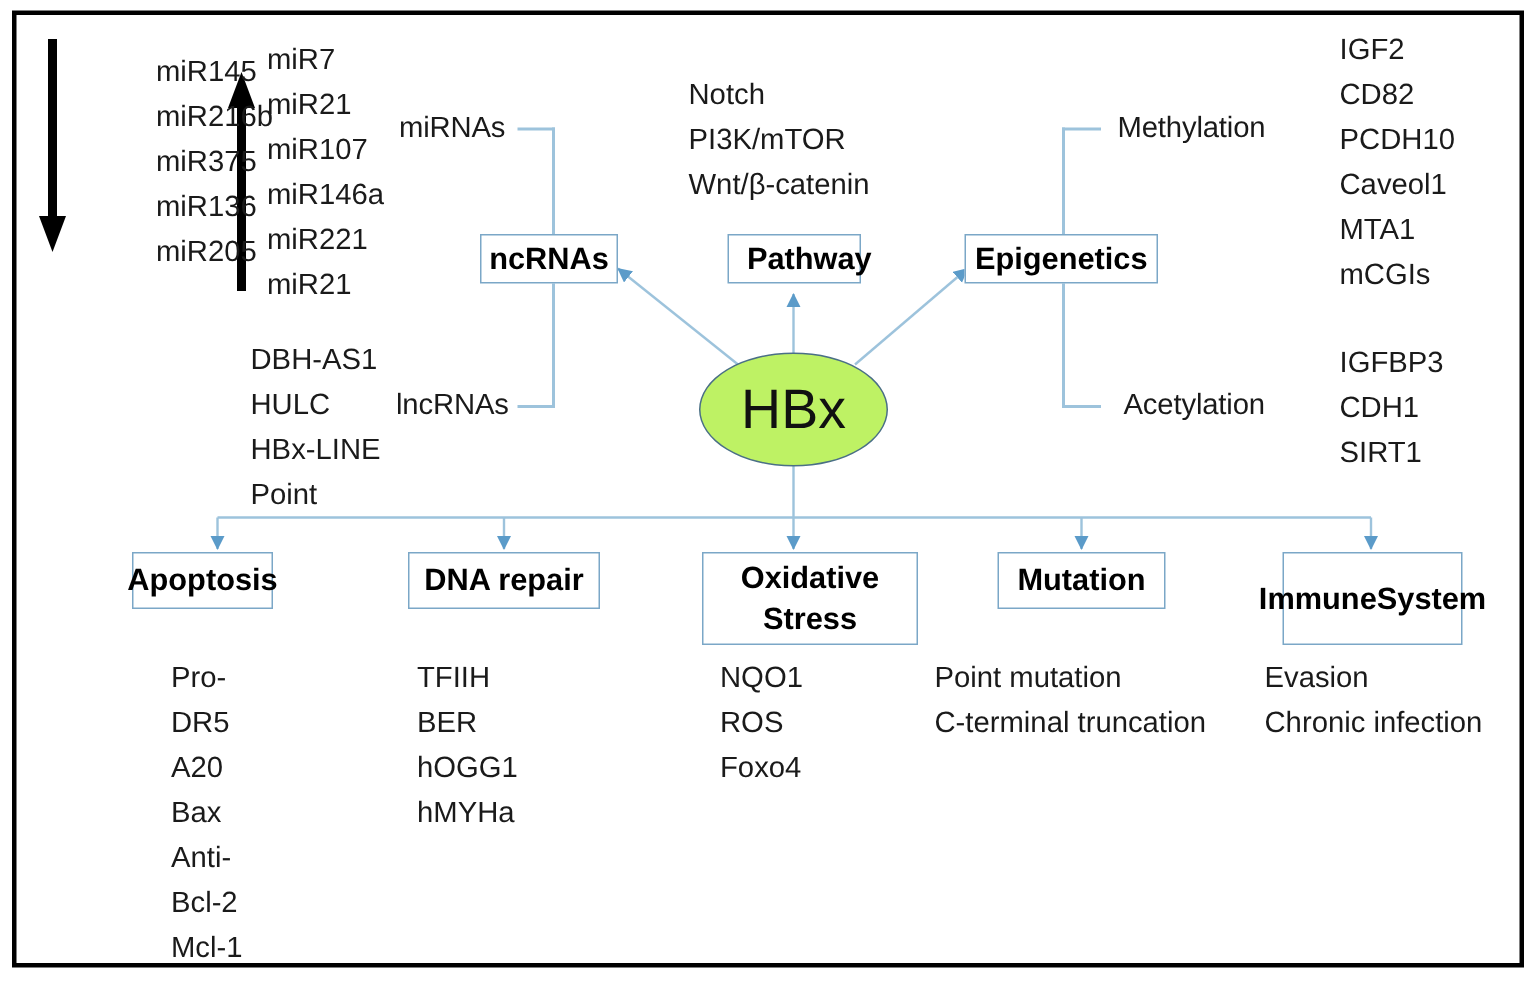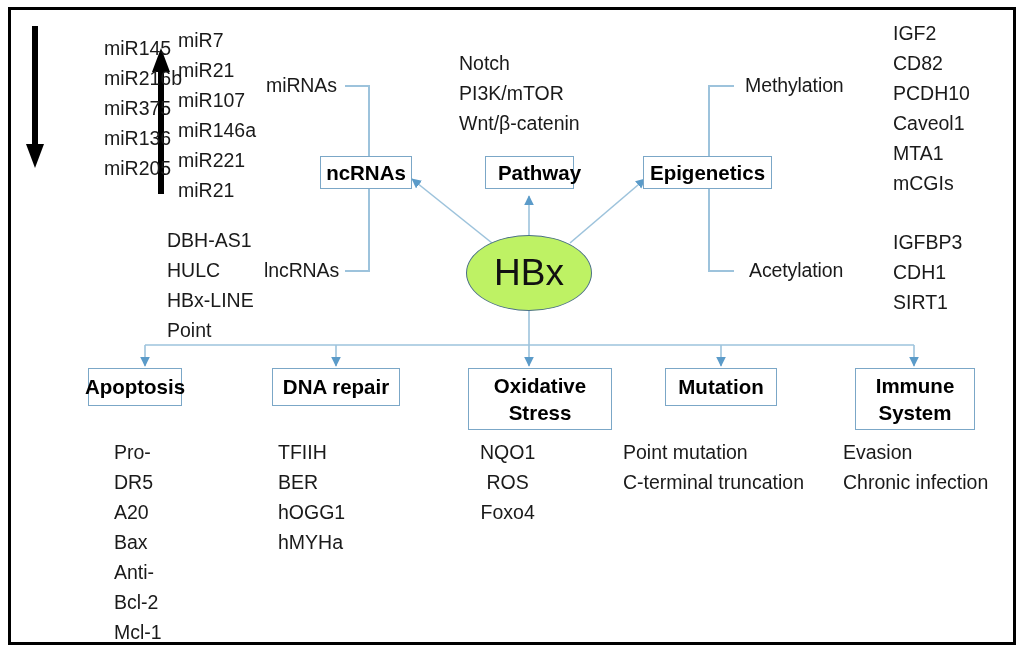--- a/index.html
+++ b/index.html
@@ -197,21 +197,21 @@
 
   <div class="nodebox" style="left:272px;top:368px;width:128px;height:38px;">DNA repair</div>
 
   <div class="nodebox two" style="left:468px;top:368px;width:144px;height:62px;flex-direction:column;align-items:center;">
     <span>Oxidative</span>
     <span>Stress</span>
   </div>
 
   <div class="nodebox" style="left:665px;top:368px;width:112px;height:38px;">Mutation</div>
 
-  <div class="nodebox two" style="left:855px;top:368px;width:120px;height:62px;flex-direction:column;">
+  <div class="nodebox two" style="left:855px;top:368px;width:120px;height:62px;flex-direction:row;">
     <span>Immune</span>
     <span>System</span>
   </div>
 
   <div class="list" style="left:114px;top:437px;">
     <div>Pro-</div>
     <div>DR5</div>
     <div>A20</div>
     <div>Bax</div>
     <div>Anti-</div>
@@ -219,21 +219,21 @@
     <div>Mcl-1</div>
   </div>
 
   <div class="list" style="left:278px;top:437px;">
     <div>TFIIH</div>
     <div>BER</div>
     <div>hOGG1</div>
     <div>hMYHa</div>
   </div>
 
-  <div class="list" style="left:480px;top:437px;text-align:center;">
+  <div class="list" style="left:480px;top:437px;">
     <div>NQO1</div>
     <div>ROS</div>
     <div>Foxo4</div>
   </div>
 
   <div class="list" style="left:623px;top:437px;">
     <div>Point mutation</div>
     <div>C-terminal truncation</div>
   </div>
 

